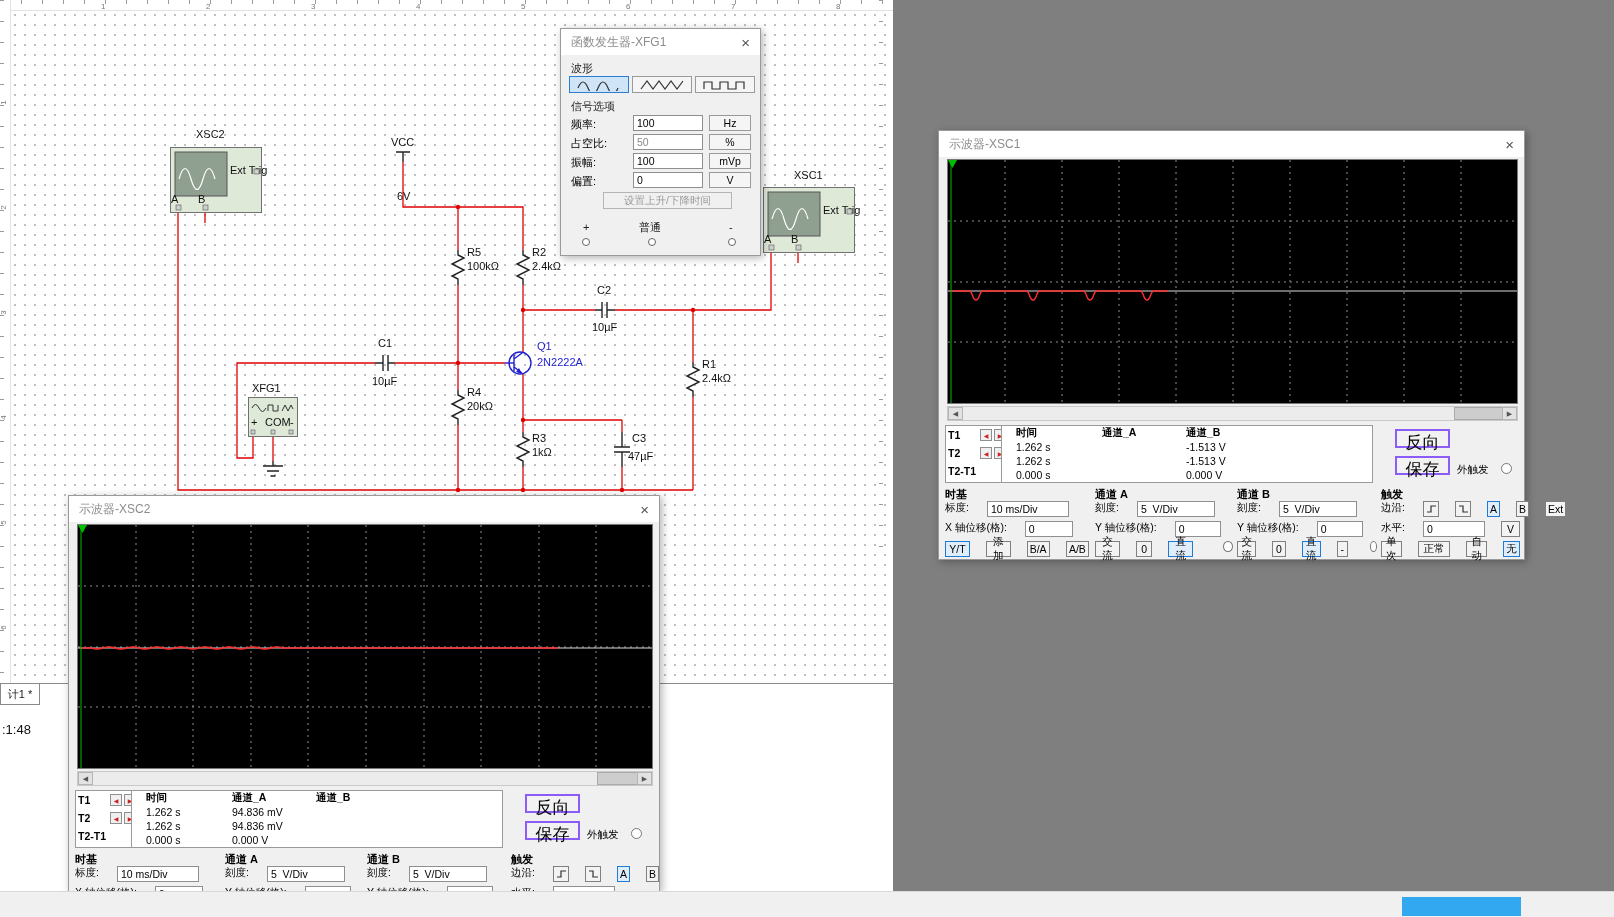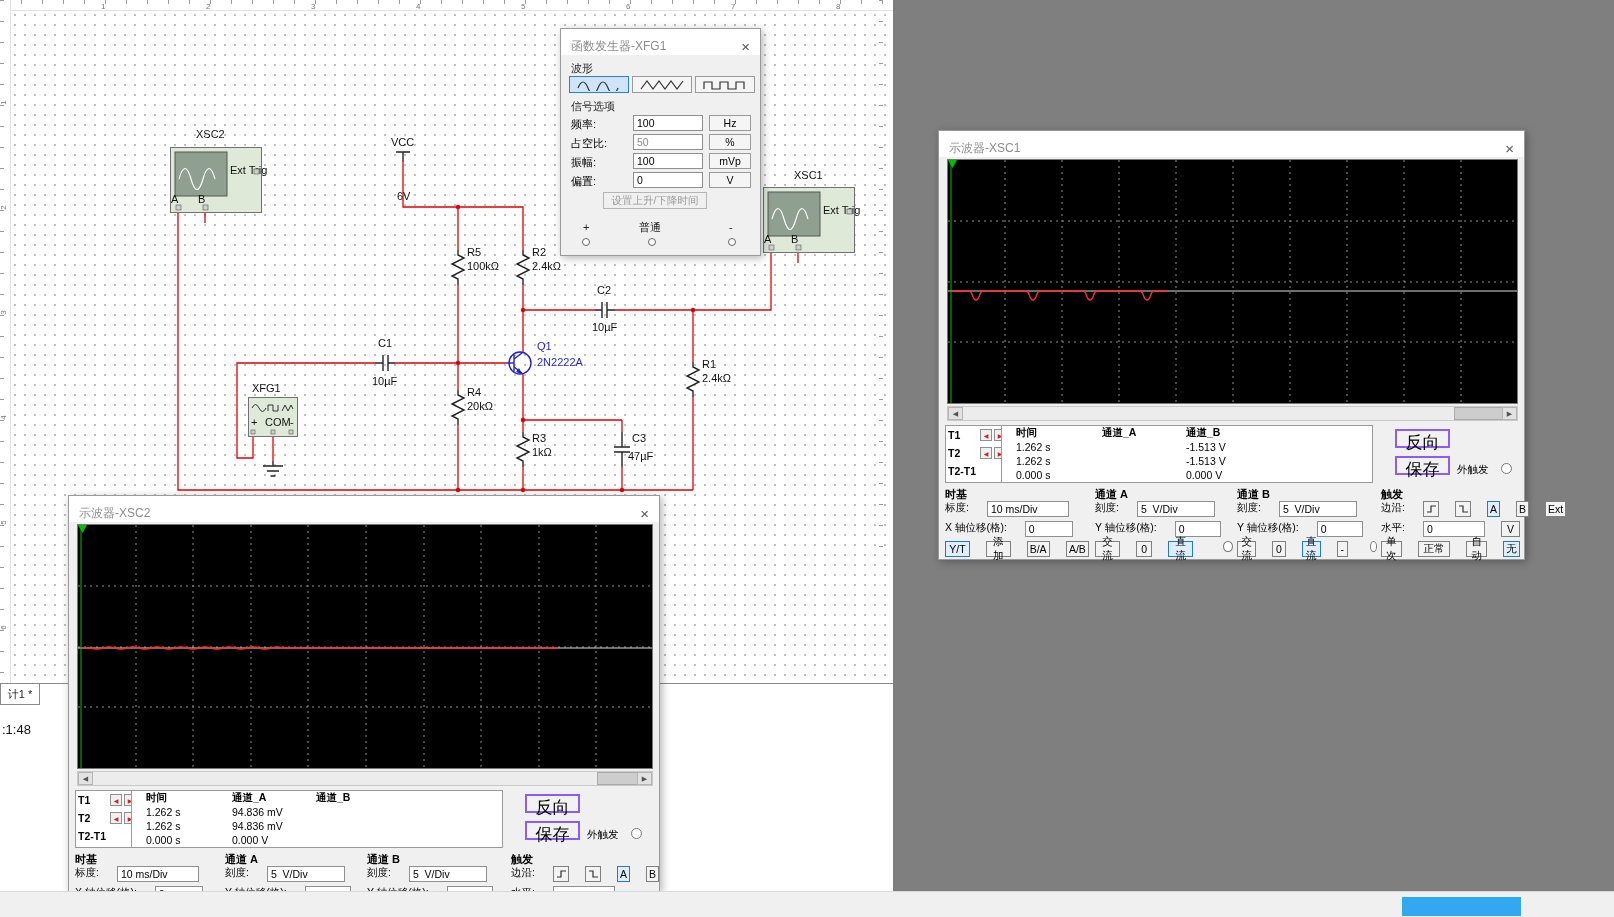--- a/index.html
+++ b/index.html
@@ -44,40 +44,40 @@
 
   
   .gray-bg { position:absolute; left:893px; top:0; width:721px; height:891px; background:#7f7f7f; }
   .taskbar { position:absolute; left:0; top:891px; width:1614px; height:26px; background:#f0f0f0;
     border-top:1px solid #d9d9d9; z-index:30; }
   .task-blue { position:absolute; left:1402px; top:5px; width:119px; height:19px; background:#31a8f0; }
 
   
   .dlg { position:absolute; background:#f0f0f0; border:1px solid #9a9a9a;
     box-shadow:2px 2px 8px rgba(0,0,0,.3); z-index:10; }
-  .dlg-title { height:26px; background:#fff; display:flex; align-items:flex-end;
+  .dlg-title { height:26px; background:#fff; display:flex; align-items:center;
     padding:0 10px; font-size:12px; color:#8c8c8c; }
   .dlg-close { margin-left:auto; color:#555; font-size:15px; cursor:default; }
 
   
   .fgen { left:560px; top:28px; width:201px; height:228px; }
   .sect-label { position:absolute; left:10px; font-size:11px; color:#222; }
   .wave-row { position:absolute; left:8px; top:47px; display:flex; gap:3px; }
   .wave-btn { width:60px; height:17px; background:#f5f5f5; border:1px solid #9a9a9a;
     display:flex; align-items:center; justify-content:center; }
   .wave-btn.sel { background:#cfe4f7; border:1px solid #2a7fd4; }
   .frow { position:absolute; left:0; width:100%; height:17px; }
   .frow .flabel { position:absolute; left:10px; top:2px; font-size:11px; }
   .fld { background:#fff; border:1px solid #8f8f8f; height:16px; font-size:10.5px; padding:0 3px;
     font-family:inherit; }
   .frow input { position:absolute; left:72px; width:70px; }
   .frow .unit { position:absolute; left:148px; width:42px; height:16px; background:#f5f5f5;
     border:1px solid #9a9a9a; font-size:10.5px; display:flex; align-items:center; justify-content:center; }
   .frow input.dim { color:#8a8a8a; }
-  .risefall { position:absolute; left:42px; top:163px; width:104px; height:17px; background:#f0f0f0;
+  .risefall { position:absolute; left:42px; top:163px; width:129px; height:17px; background:#f0f0f0;
     border:1px solid #b5b5b5; color:#9a9a9a; font-size:10.5px; font-family:inherit; }
   .term-lbl { position:absolute; font-size:11px; color:#222; }
   .term-circle { position:absolute; width:8px; height:8px; border:1px solid #666; border-radius:50%;
     background:#fff; }
 
   
   .xsc1 { left:938px; top:130px; width:587px; height:430px; }
   .xsc2 { left:68px;  top:495px; width:592px; height:397px; overflow:hidden; z-index:11; }
   .scope-screen { position:absolute; left:8px; top:28px; background:#000; border:1px solid #777; }
   .grid line { stroke:#8f8f8f; stroke-dasharray:2 4; stroke-width:1; }

